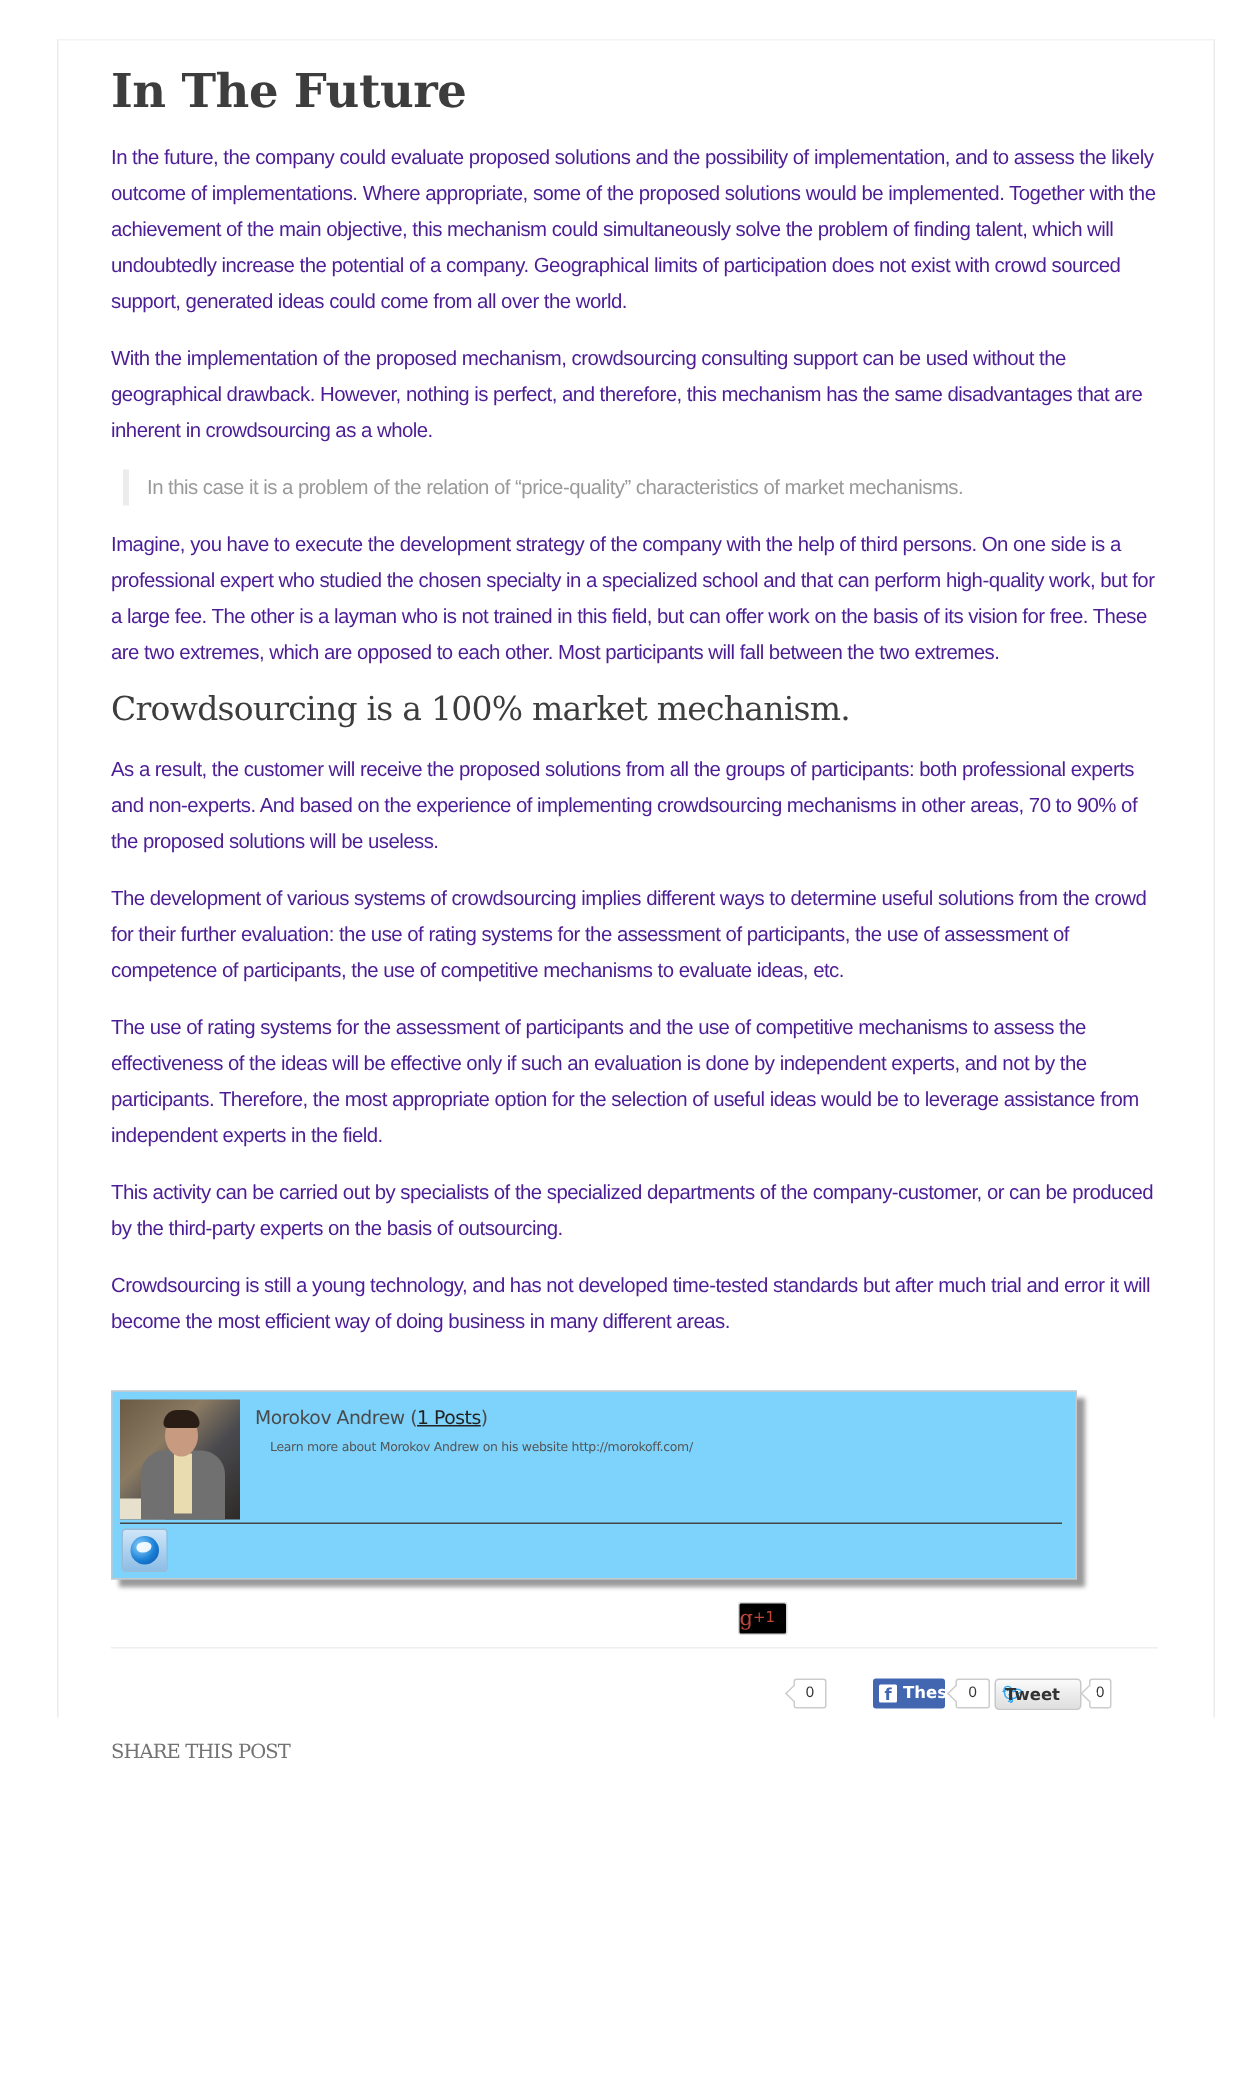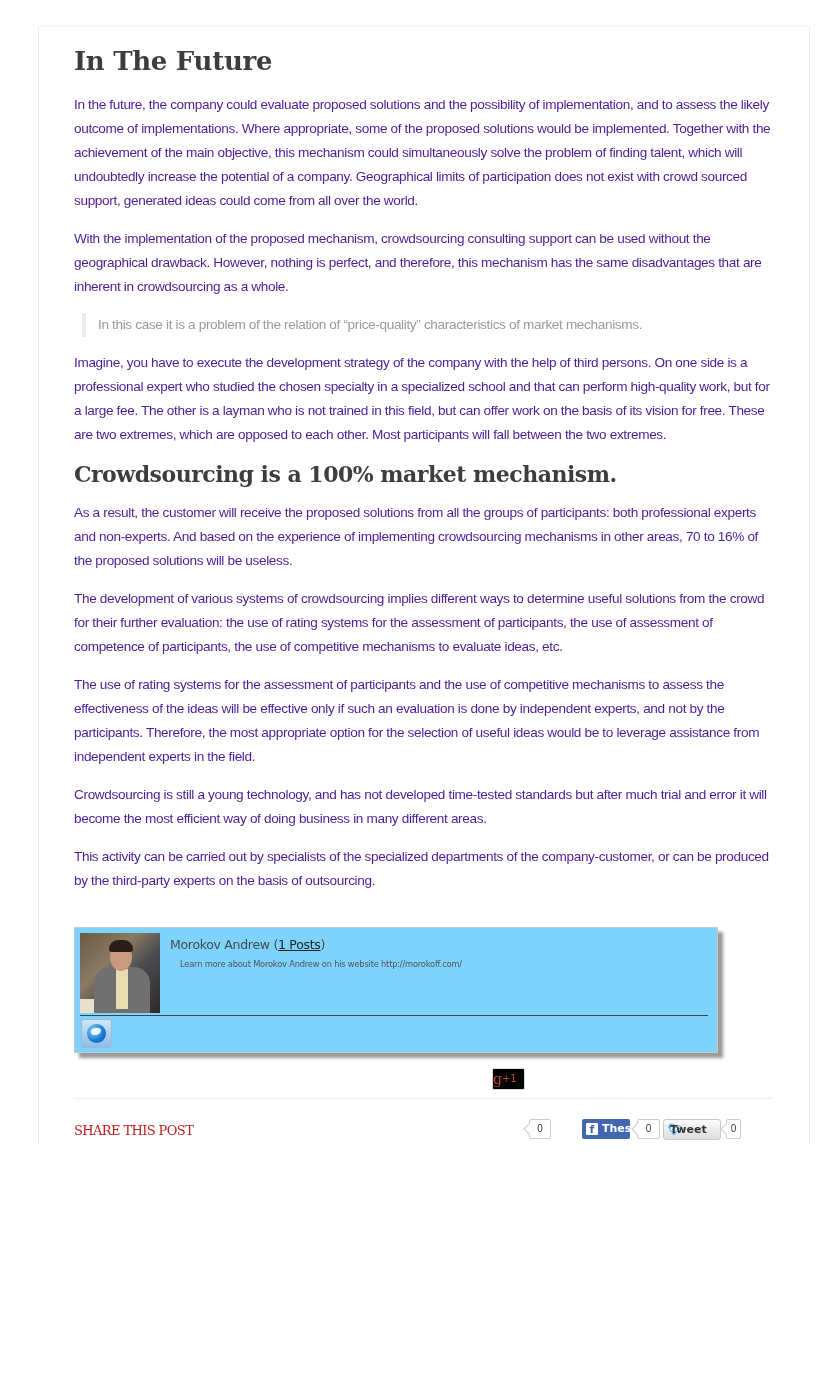--- a/index.html
+++ b/index.html
@@ -4,25 +4,25 @@
 <style>
   html, body { margin: 0; padding: 0; background: #ffffff; }
   body { width: 833px; height: 1400px; position: relative; overflow: hidden; font-family: "Liberation Sans", sans-serif; }
   .page-card {
     position: absolute; left: 38px; top: 26px; width: 770px; height: 1118px;
     border-left: 1px solid #ececec; border-right: 1px solid #ececec; border-top: 1px solid #f3f3f3;
     background: #fff;
   }
   .content { position: absolute; left: 74px; top: 44px; width: 698px; }
   h2.h-future {
-    margin: 0; font-family: "DejaVu Serif", serif; font-weight: bold; font-size: 26px;
+    margin: 0; font-family: "DejaVu Serif", serif; font-weight: bold; font-size: 31px;
     color: #3d3d3d; letter-spacing: -0.3px; line-height: 34px;
   }
   h2.h-crowd {
-    margin: 0 0 10px 0; font-family: "DejaVu Serif", serif; font-weight: bold; font-size: 22px;
+    margin: 0 0 10px 0; font-family: "DejaVu Serif", serif; font-weight: normal; font-size: 22px;
     color: #3d3d3d; letter-spacing: -0.5px; line-height: 34px;
   }
   p.body {
     margin: 0 0 14px 0; font-family: "Liberation Sans", sans-serif; font-size: 13.6px; line-height: 24px;
     color: #4c1d95; letter-spacing: -0.35px; word-spacing: 0px;
   }
   .quote {
     margin: 2px 0 14px 8px; padding-left: 12px; border-left: 4px solid #ececec;
     font-family: "Liberation Sans", sans-serif; font-size: 13.6px; line-height: 24px; color: #9a9a9a; letter-spacing: -0.35px;
   }
@@ -55,21 +55,21 @@
   }
   .globe-btn .globe {
     position: absolute; left: 5px; top: 4px; width: 19px; height: 19px; border-radius: 50%;
     background: radial-gradient(circle at 35% 35%, #8fd3ff 0%, #1a7fd6 55%, #0b4ea3 100%);
   }
   .globe-btn .land {
     position: absolute; left: 9px; top: 8px; width: 10px; height: 7px; border-radius: 50% 40% 60% 40%; background: #ffffff; opacity: 0.9;
   }
   .share-rule { position: absolute; left: 74px; top: 1098px; width: 698px; height: 1px; background: #eeeeee; }
   .share-label {
-    position: absolute; left: 74px; top: 1123px; font-family: "DejaVu Serif", serif; font-size: 13px; color: #b91c1c; letter-spacing: -0.6px;
+    position: absolute; left: 74px; top: 1161px; font-family: "DejaVu Serif", serif; font-size: 13px; color: #737373; letter-spacing: -0.6px;
   }
   .gplus {
     position: absolute; left: 492px; top: 1068px; width: 31px; height: 20px; border: 1px solid #d8d8d8; border-radius: 2px; background: #000000;
     font-family: "DejaVu Serif", serif; color: #c0463a; font-size: 14px; line-height: 19px; text-align: left;
   }
   .gplus .plus { font-family: "DejaVu Sans", sans-serif; font-size: 10px; vertical-align: 2px; }
   .count {
     position: absolute; height: 18px; border: 1px solid #cccccc; border-radius: 2px; background: #fff;
     font-family: "Liberation Sans", sans-serif; font-size: 10px; color: #333; line-height: 18px; text-align: center;
   }
@@ -97,25 +97,25 @@
 <div class="page-card"></div>
 
 <div class="content">
   <h2 class="h-future">In The Future</h2>
   <div style="height:15px"></div>
   <p class="body">In the future, the company could evaluate proposed solutions and the possibility of implementation, and to assess the likely outcome of implementations. Where appropriate, some of the proposed solutions would be implemented.  Together with the achievement of the main objective, this mechanism could simultaneously solve the problem of finding talent, which will undoubtedly increase the potential of a company. Geographical limits of participation does not exist with crowd sourced support, generated ideas could come from all over the world.</p>
   <p class="body">With the implementation of the proposed mechanism, crowdsourcing consulting support can be used without the geographical drawback.  However, nothing is perfect, and therefore, this mechanism has the same disadvantages that are inherent in crowdsourcing as a whole.</p>
   <div class="quote">In this case it is a problem of the relation of “price-quality” characteristics of market mechanisms.</div>
   <p class="body" style="margin-bottom:10px">Imagine, you have to execute the development strategy of the company with the help of third persons. On one side is a professional expert who studied the chosen specialty in a specialized school and that can perform high-quality work, but for a large fee.  The other is a layman who is not trained in this field, but can offer work on the basis of its vision for free. These are two extremes, which are opposed to each other.  Most participants will fall between the two extremes.</p>
   <h2 class="h-crowd">Crowdsourcing is a 100% market mechanism.</h2>
-  <p class="body">As a result, the customer will receive the proposed solutions from all the groups of participants: both professional experts and non-experts. And based on the experience of implementing crowdsourcing mechanisms in other areas, 70 to 16% of the proposed solutions will be useless.</p>
+  <p class="body">As a result, the customer will receive the proposed solutions from all the groups of participants: both professional experts and non-experts. And based on the experience of implementing crowdsourcing mechanisms in other areas, 70 to 90% of the proposed solutions will be useless.</p>
   <p class="body">The development of various systems of crowdsourcing implies different ways to determine useful solutions from the crowd for their further evaluation: the use of rating systems for the assessment of participants, the use of assessment of competence of participants, the use of competitive mechanisms to evaluate ideas, etc.</p>
   <p class="body">The use of rating systems for the assessment of participants and the use of competitive mechanisms to assess the effectiveness of the ideas will be effective only if such an evaluation is done by independent experts, and not by the participants.  Therefore, the most appropriate option for the selection of useful ideas would be to leverage assistance from independent experts in the field.</p>
+  <p class="body">This activity can be carried out by specialists of the specialized departments of the company-customer, or can be produced by the third-party experts on the basis of outsourcing.</p>
   <p class="body">Crowdsourcing is still a young technology, and has not developed time-tested standards but after much trial and error it will become the most efficient way of doing business in many different areas.</p>
-  <p class="body">This activity can be carried out by specialists of the specialized departments of the company-customer, or can be produced by the third-party experts on the basis of outsourcing.</p>
 </div>
 
 <div class="author-box">
   <div class="avatar">
     <div class="plate"></div>
     <div class="suit"></div>
     <div class="shirt"></div>
     <div class="head"></div>
     <div class="hair"></div>
   </div>

